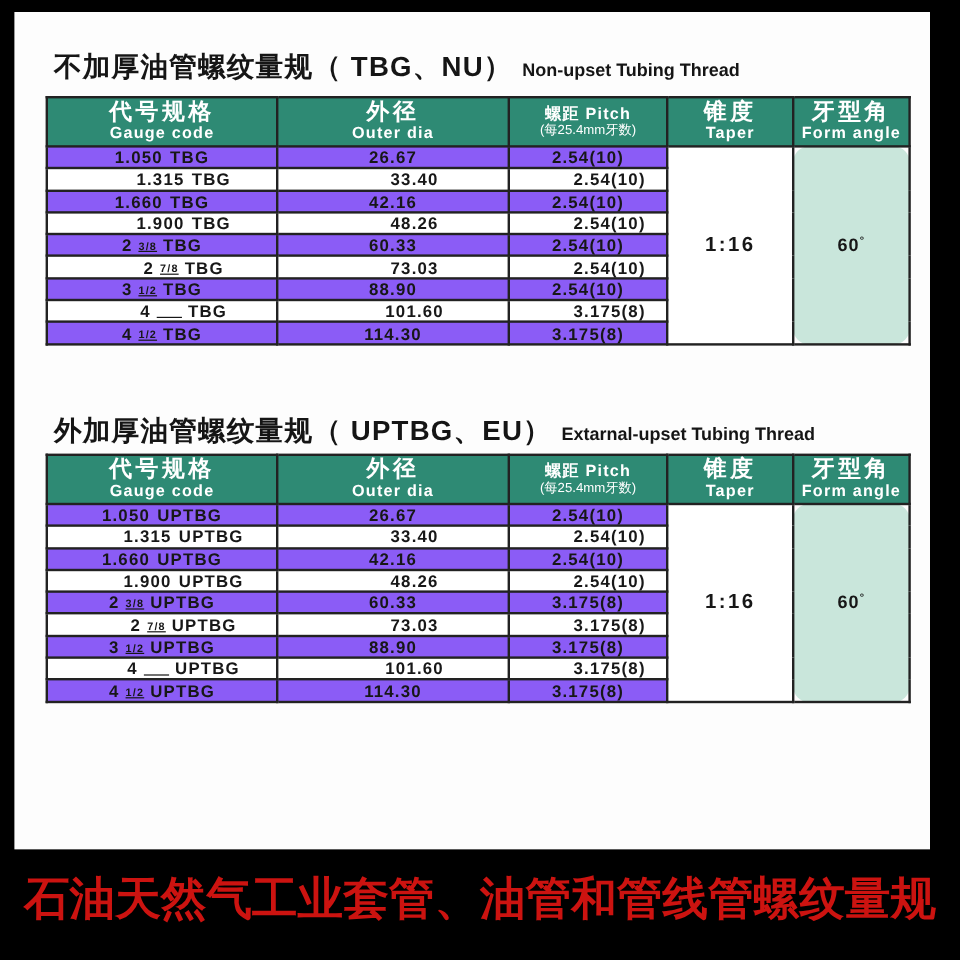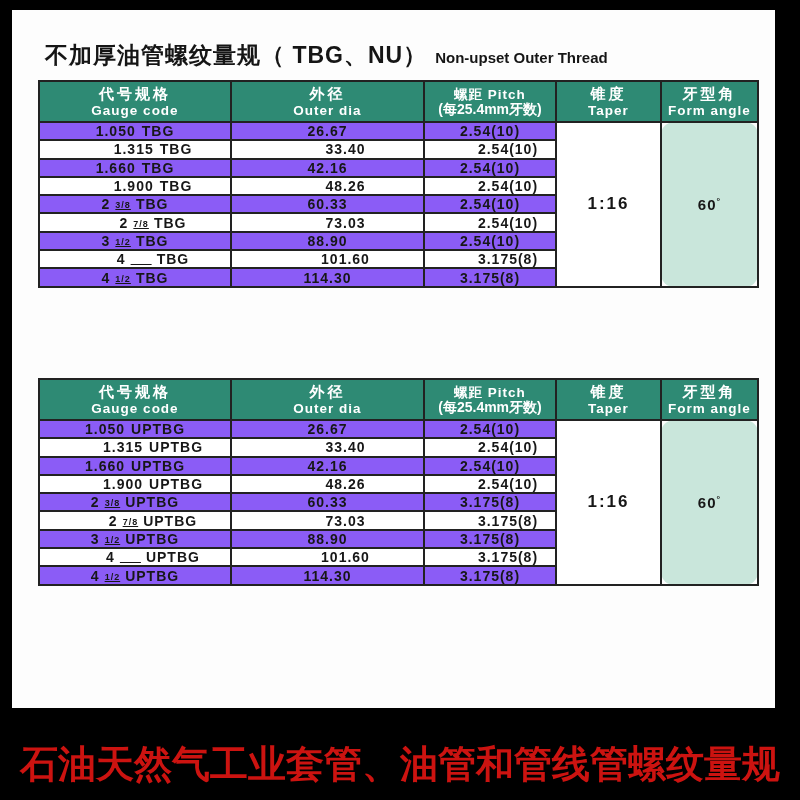--- a/index.html
+++ b/index.html
@@ -23,53 +23,53 @@
     position:absolute; left:26px; width:719px;
     border-collapse:collapse; table-layout:fixed;
   }
   #table-1 { top:70px; }
   #table-2 { top:368px; }
   .gauge th, .gauge td { border:2px solid #222; padding:0; }
   .gauge thead th {
     background:#2e8a74; color:#fff; height:41px;
     font-weight:bold; text-align:center; vertical-align:middle;
   }
-  .h-zh { font-size:15px; letter-spacing:3px; line-height:18px; }
+  .h-zh { font-size:19px; letter-spacing:3px; line-height:18px; }
   .h-en { font-size:13.5px; letter-spacing:1px; line-height:15px; font-weight:bold; }
-  .h-sub { font-size:14px; letter-spacing:0; line-height:14px; font-weight:bold; }
+  .h-sub { font-size:11px; letter-spacing:0; line-height:14px; font-weight:normal; }
   .gauge td {
     height:18.3px; text-align:center; vertical-align:middle;
     font-size:14px; font-weight:bold; color:#171717; letter-spacing:1px;
   }
   tr.shaded td { background:#8b5cf6; }
   tr.plain td { background:#fff;padding-left:36px; }
   td.taper-cell { background:#fff !important; font-size:17px; letter-spacing:2px; }
   td.angle-cell { background:#c9e6db !important; font-size:15px;border-radius:13px; }
   .code-frac { font-size:9px; white-space:pre; margin:12px 2px; vertical-align:1px;text-decoration:underline; }
   .code-frac:empty { margin:0; }
   .code-num { margin-right:3px; }
   .code-type { margin-left:3px; }
   sup.deg { font-size:9px; vertical-align:6px; }
 
   .banner {
     position:absolute; left:0; top:708px; width:800px; height:82px;
-    background:#000; display:flex; align-items:flex-end; justify-content:center;
+    background:#000; display:flex; align-items:center; justify-content:center;
   }
   .banner span {
     color:#cc1310; font-size:38px; font-weight:bold; white-space:nowrap;
     font-family:"Liberation Sans","DejaVu Sans",sans-serif;
   }
 </style>
 </head>
 <body>
 
 <div class="content">
 
   <div class="block-title" id="title-1">
-    <span class="zh">不加厚油管螺纹量规（ TBG、NU）</span><span class="en">Non-upset Outer Thread</span>
+    <span class="zh">不加厚油管螺纹量规（ TBG、NU）</span><span class="en">Non-upset Tubing Thread</span>
   </div>
 
   <table class="gauge" id="table-1">
     <colgroup>
         <col style="width:192px">
         <col style="width:193px">
         <col style="width:132px">
         <col style="width:105px">
         <col style="width:97px">
       </colgroup>
@@ -141,20 +141,23 @@
           <td>3.175(8)</td>
         </tr>
         <tr class="shaded">
           <td class="code-cell"><span class="code-num">4</span><span class="code-frac">1/2</span><span class="code-type">TBG</span></td>
           <td>114.30</td>
           <td>3.175(8)</td>
         </tr>
       </tbody>
   </table>
 
+  <div class="block-title" id="title-2">
+    <span class="zh">外加厚油管螺纹量规（ UPTBG、EU）</span><span class="en">Extarnal-upset Tubing Thread</span>
+  </div>
 
   <table class="gauge" id="table-2">
     <colgroup>
         <col style="width:192px">
         <col style="width:193px">
         <col style="width:132px">
         <col style="width:105px">
         <col style="width:97px">
       </colgroup>
     <thead>

